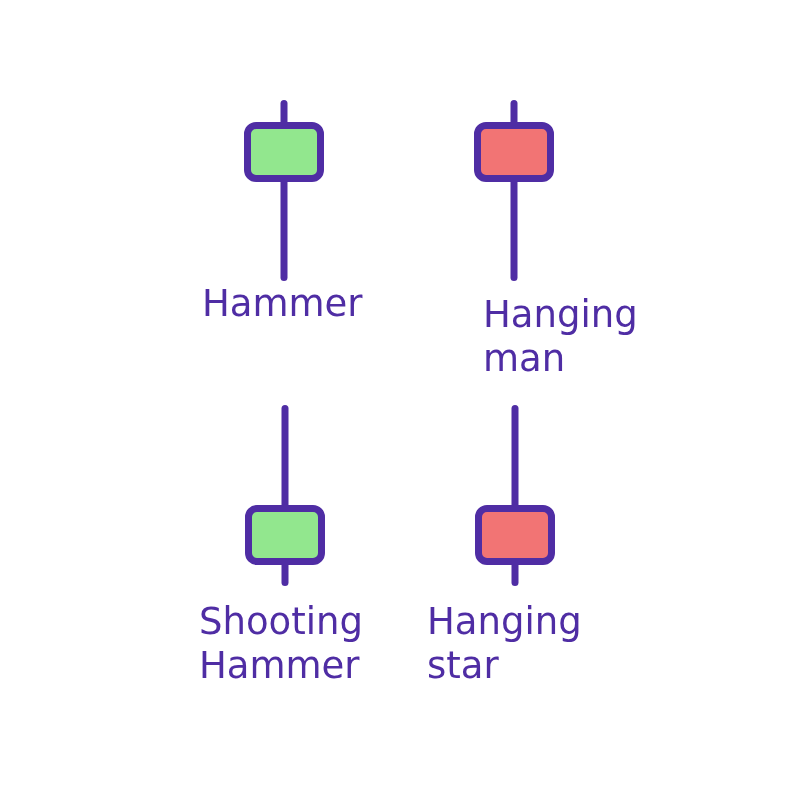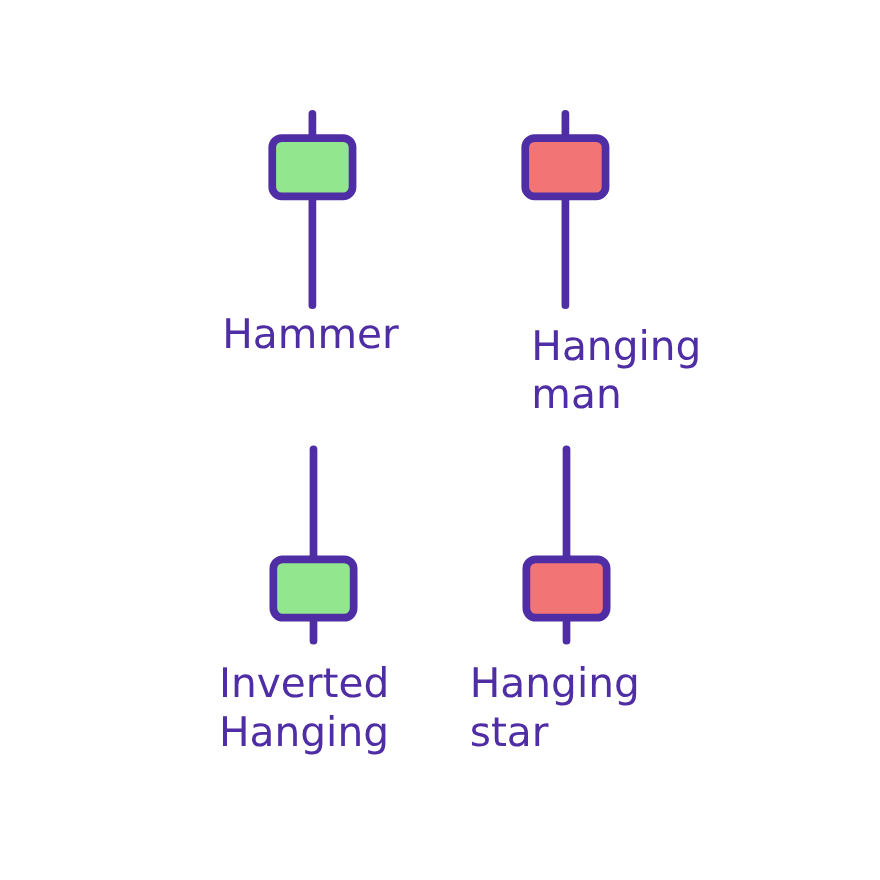--- a/index.html
+++ b/index.html
@@ -84,21 +84,21 @@
   <div class="candle shadow-lower" id="hanging-man-candle">
     <div class="wick"></div>
     <div class="body" data-kind="bearish"></div>
   </div>
   <div class="label" id="hanging-man-label">Hanging man</div>
 
   <div class="candle shadow-upper" id="inverted-hammer-candle">
     <div class="wick"></div>
     <div class="body" data-kind="bullish"></div>
   </div>
-  <div class="label" id="inverted-hammer-label">Inverted Hanging</div>
+  <div class="label" id="inverted-hammer-label">Shooting Hammer</div>
 
   <div class="candle shadow-upper" id="shooting-star-candle">
     <div class="wick"></div>
     <div class="body" data-kind="bearish"></div>
   </div>
   <div class="label" id="shooting-star-label">Hanging star</div>
 
 </div>
 
 </body></html>

